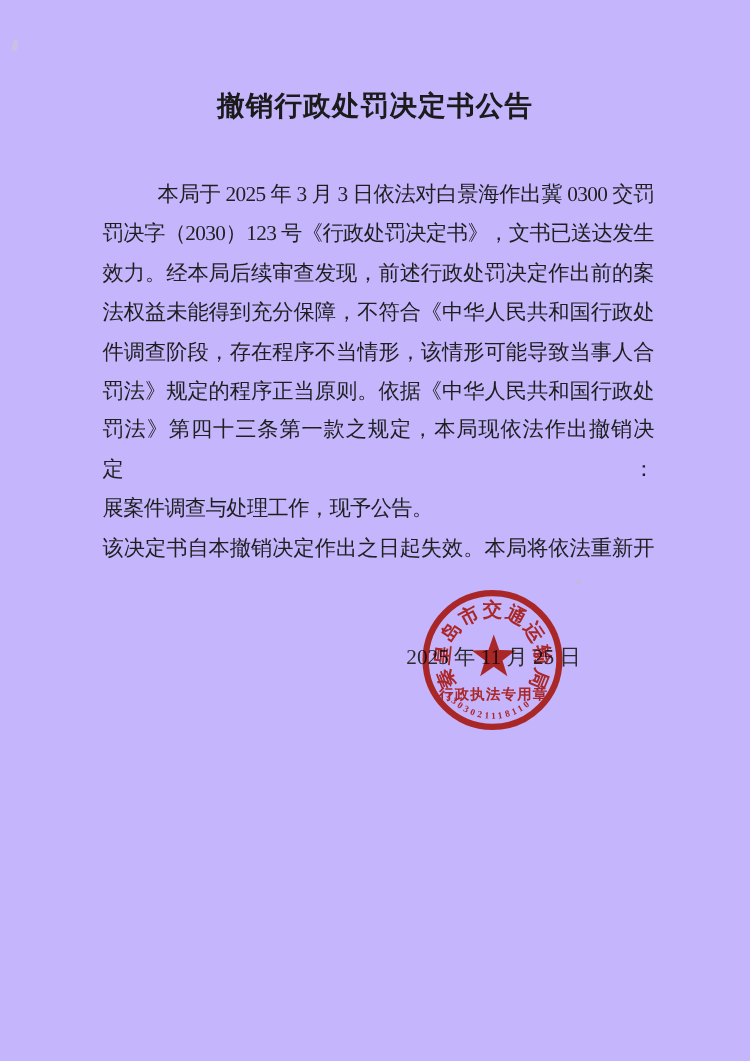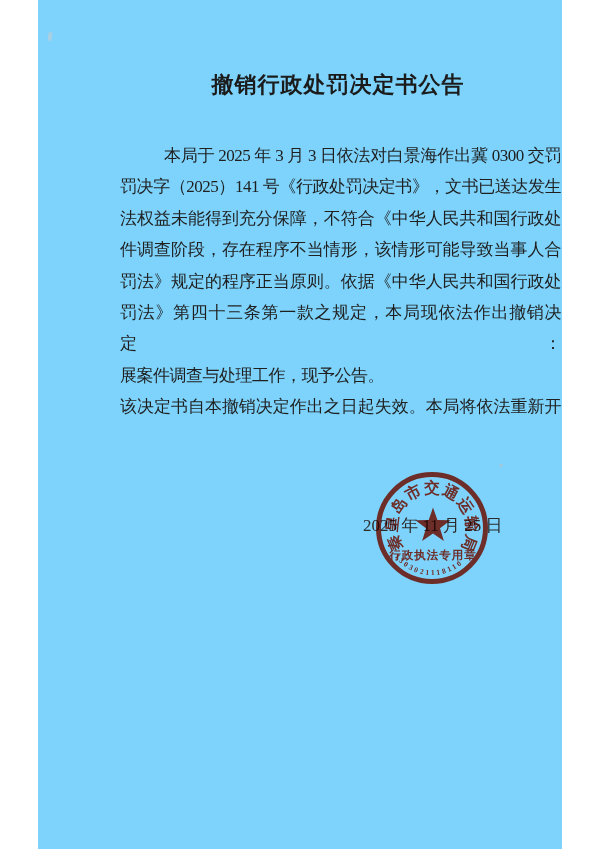--- a/index.html
+++ b/index.html
@@ -1,18 +1,18 @@
 <!DOCTYPE html>
 <html><head>
 <meta charset="utf-8">
 <style>
   html, body { margin:0; padding:0; background:#ffffff; }
   .page {
-    position:relative; width:524px; height:849px; margin:0 auto;
-    background:#7dd3fc; overflow:hidden;
+    position:relative; width:600px; height:849px; margin:0 auto;
+    background:#c4b5fd; overflow:hidden;
     font-family:"Liberation Serif","DejaVu Serif",serif;
     color:#1f1f1f;
   }
   .title {
     position:absolute; top:70px; left:0; width:600px;
     text-align:center; font-size:22px; font-weight:bold;
     letter-spacing:1px; color:#1b1b1b;
   }
   .body-text {
     position:absolute; top:140px; left:82px; width:441px;
@@ -46,21 +46,22 @@
 
 <div class="page">
 
   <div class="artifact-1"></div>
   <div class="artifact-2"></div>
 
   <div class="title">撤销行政处罚决定书公告</div>
 
   <div class="body-text">
     <div class="line first">本局于 2025 年 3 月 3 日依法对白景海作出冀 0300 交罚</div>
-    <div class="line">罚决字（2025）141 号《行政处罚决定书》，文书已送达发生</div>
+    <div class="line">罚决字（2030）123 号《行政处罚决定书》，文书已送达发生</div>
+    <div class="line">效力。经本局后续审查发现，前述行政处罚决定作出前的案</div>
     <div class="line">法权益未能得到充分保障，不符合《中华人民共和国行政处</div>
     <div class="line">件调查阶段，存在程序不当情形，该情形可能导致当事人合</div>
     <div class="line">罚法》规定的程序正当原则。依据《中华人民共和国行政处</div>
     <div class="line">罚法》第四十三条第一款之规定，本局现依法作出撤销决定：</div>
     <div class="line last">展案件调查与处理工作，现予公告。</div>
     <div class="line">该决定书自本撤销决定作出之日起失效。本局将依法重新开</div>
   </div>
 
   <div class="date">2025 年 11 月 25 日</div>
 

